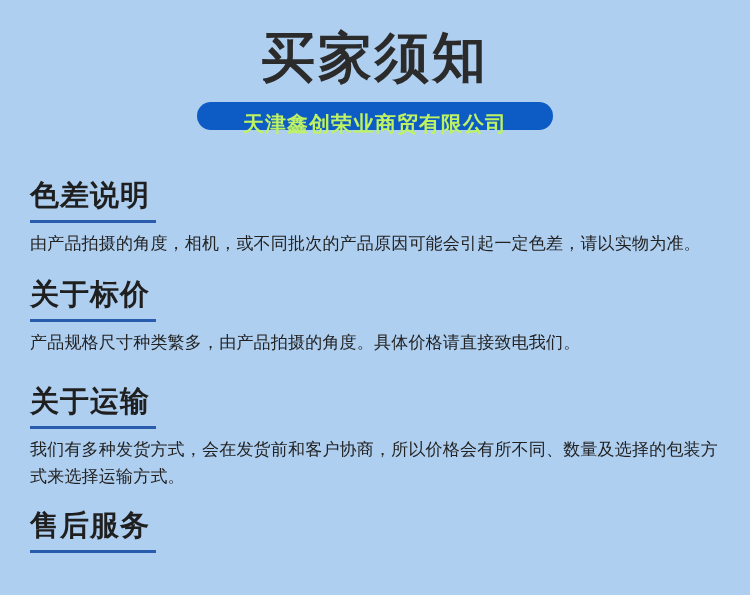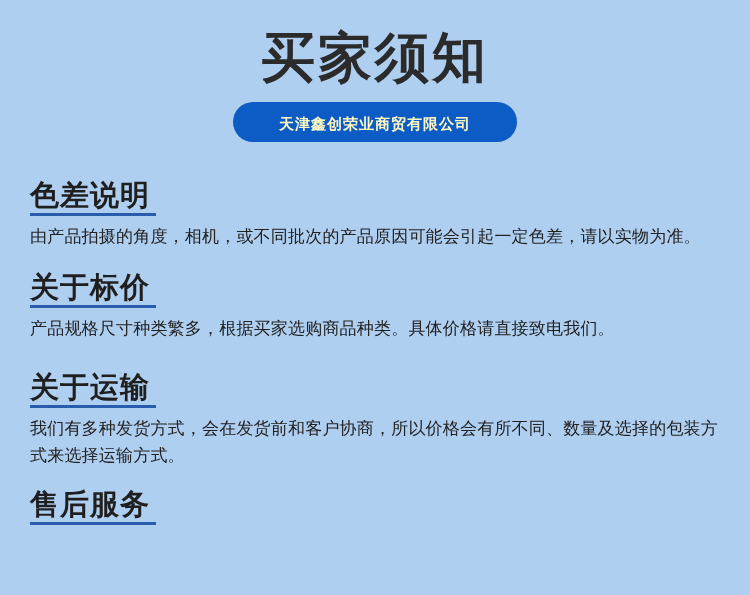--- a/index.html
+++ b/index.html
@@ -36,26 +36,26 @@
     margin: 0;
     font-family: "Liberation Sans", "DejaVu Sans", sans-serif;
   }
   .badge-wrap {
     margin-top: 14px;
     text-align: center;
   }
   .company-badge {
     display: inline-block;
     background: #0d5bc4;
-    color: #fef9c3;
-    font-size: 15px;
+    color: #bef264;
+    font-size: 21px;
     font-weight: 700;
     letter-spacing: 1px;
     line-height: 44px;
-    height: 40px;
+    height: 28px;
     padding: 0 46px;
     border-radius: 24px;
     white-space: nowrap;
   }
 
   
   .sections {
     position: absolute;
     left: 30px;
     top: 178px;
@@ -66,21 +66,21 @@
   }
   .section-heading {
     display: inline-block;
     font-size: 29px;
     line-height: 34px;
     font-weight: 700;
     color: #1f1f1f;
     letter-spacing: 1px;
     border-bottom: 3px solid #2a5cae;
     padding-right: 6px;
-    padding-bottom: 1px;
+    padding-bottom: 8px;
     margin: 0;
   }
   .section-body {
     font-size: 17px;
     line-height: 27px;
     color: #222222;
     font-weight: 500;
     margin: 7px 0 0 0;
     letter-spacing: 0.2px;
     max-width: 690px;
@@ -104,21 +104,21 @@
 
   <div class="sections">
 
     <div class="section sec-gap-1">
       <h2 class="section-heading">色差说明</h2>
       <p class="section-body">由产品拍摄的角度，相机，或不同批次的产品原因可能会引起一定色差，请以实物为准。</p>
     </div>
 
     <div class="section sec-gap-2">
       <h2 class="section-heading">关于标价</h2>
-      <p class="section-body">产品规格尺寸种类繁多，根据买家选购商品种类。具体价格请直接致电我们。</p>
+      <p class="section-body">产品规格尺寸种类繁多，由产品拍摄的角度。具体价格请直接致电我们。</p>
     </div>
 
     <div class="section sec-gap-3">
       <h2 class="section-heading">关于运输</h2>
       <p class="section-body">我们有多种发货方式，会在发货前和客户协商，所以价格会有所不同、数量及选择的包装方式来选择运输方式。</p>
     </div>
 
     <div class="section">
       <h2 class="section-heading">售后服务</h2>
     </div>

